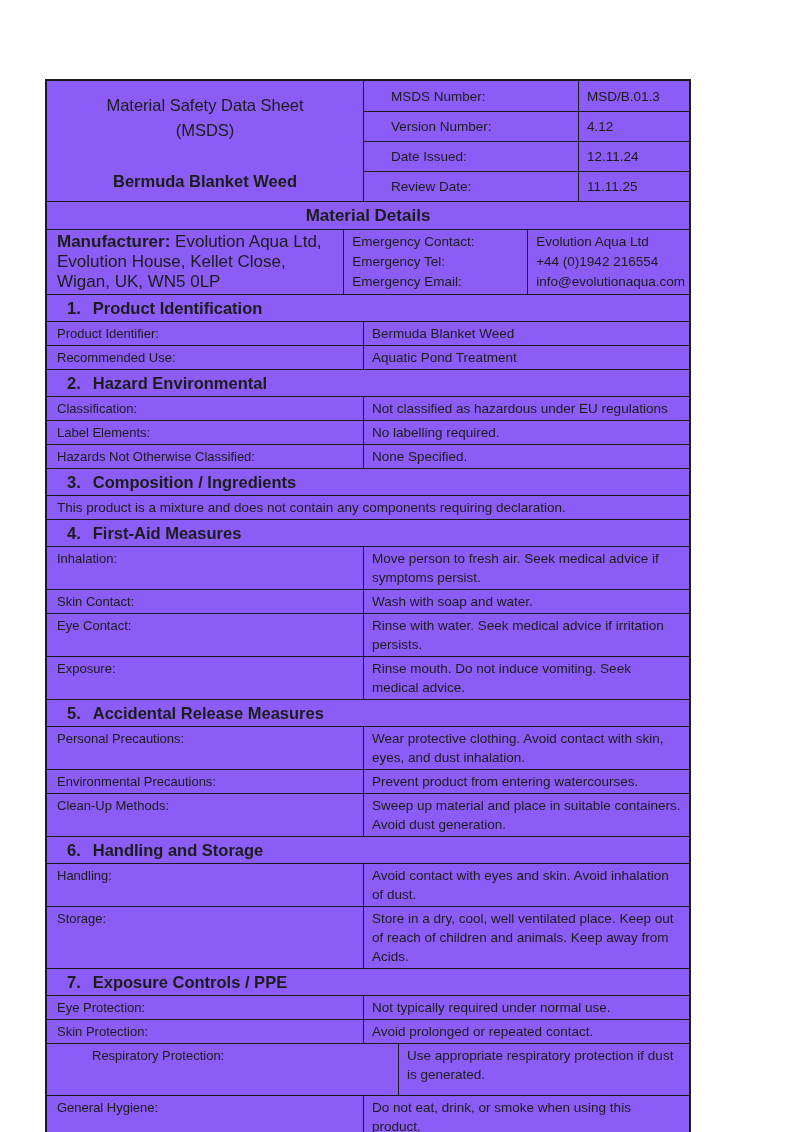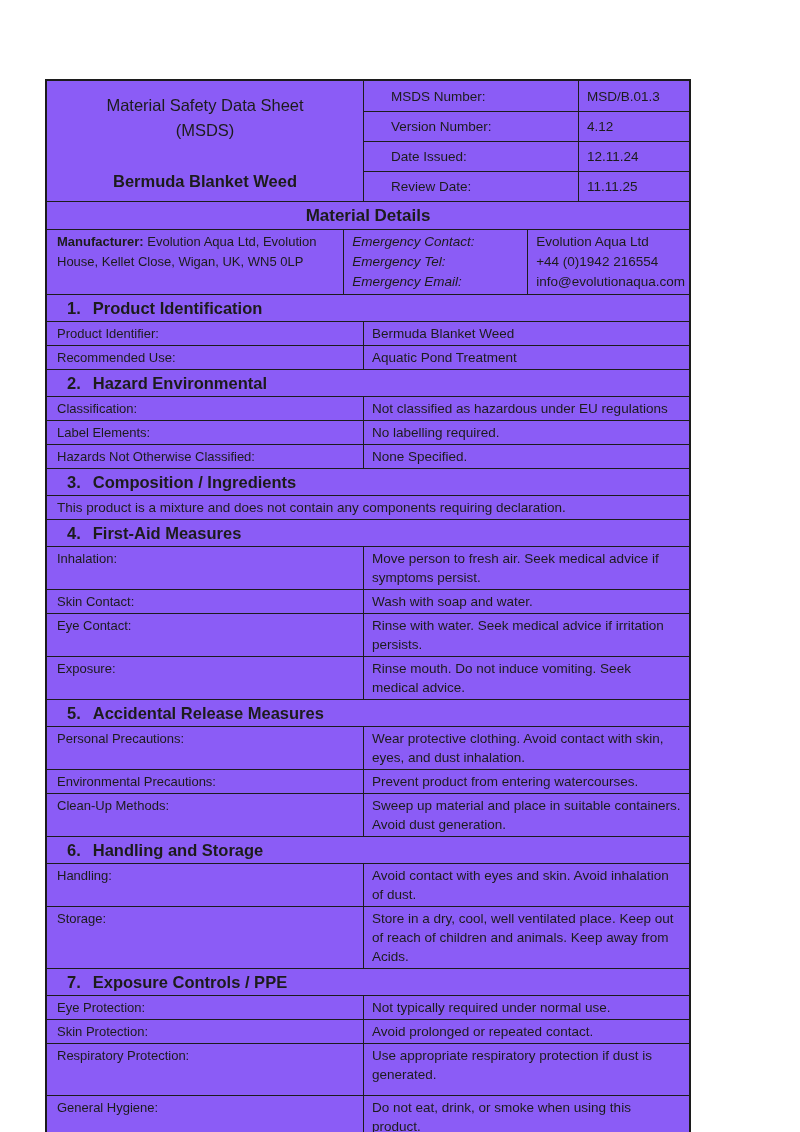--- a/index.html
+++ b/index.html
@@ -56,21 +56,21 @@
     line-height: 19px;
   }
   .cell-value {
     flex: 1;
     padding: 2px 8px 2px 8px;
     font-size: 13.5px;
     line-height: 19px;
   }
   .h1  { min-height: 21px; }
   .h2  { min-height: 41px; }
-  .h-resp { min-height: 52px; }
+  .h-resp { min-height: 52px; padding-left: 35px; }
   .h-hyg  { min-height: 60px; }
 
   
   .section-heading {
     border-top: 1px solid #1c1c1c;
     min-height: 27px;
     display: flex;
     align-items: center;
     padding: 2px 8px 2px 20px;
     font-weight: bold;
@@ -87,27 +87,27 @@
     font-weight: bold;
     font-size: 17px;
   }
 
   
   .company-row { display: flex; border-top: 1px solid #1c1c1c; min-height: 63px; }
   .company-left {
     width: 317px;
     border-right: 1px solid #1c1c1c;
     padding: 2px 8px 2px 10px;
-    font-size: 13px; line-height: 20px;
+    font-size: 17px; line-height: 20px;
   }
   .company-mid {
     width: 196px;
     border-right: 1px solid #1c1c1c;
     padding: 2px 4px 2px 8px;
-    font-size: 13.5px; line-height: 20px; font-style: italic;
+    font-size: 13.5px; line-height: 20px;
   }
   .company-right { flex: 1; padding: 2px 4px 2px 8px; font-size: 13.5px; line-height: 20px; }
 
   .note-row {
     border-top: 1px solid #1c1c1c;
     min-height: 22px;
     padding: 2px 8px 2px 10px;
     font-size: 13.5px; line-height: 19px;
   }
   b { font-weight: bold; }

